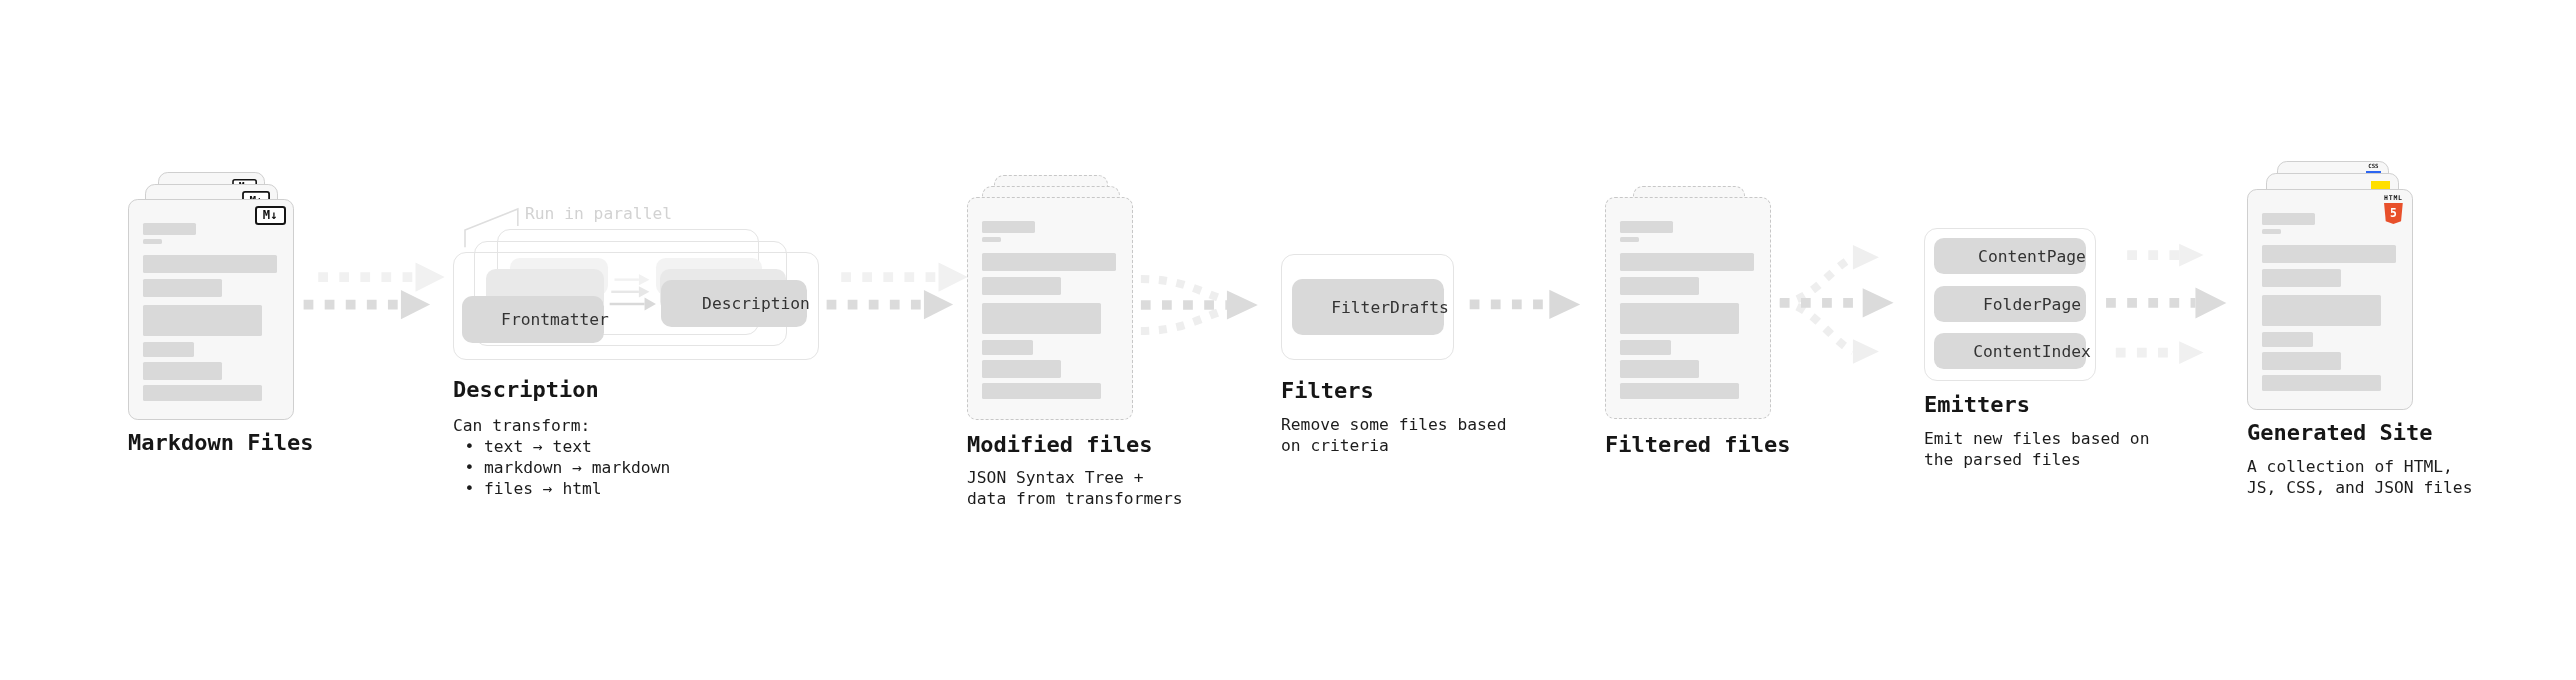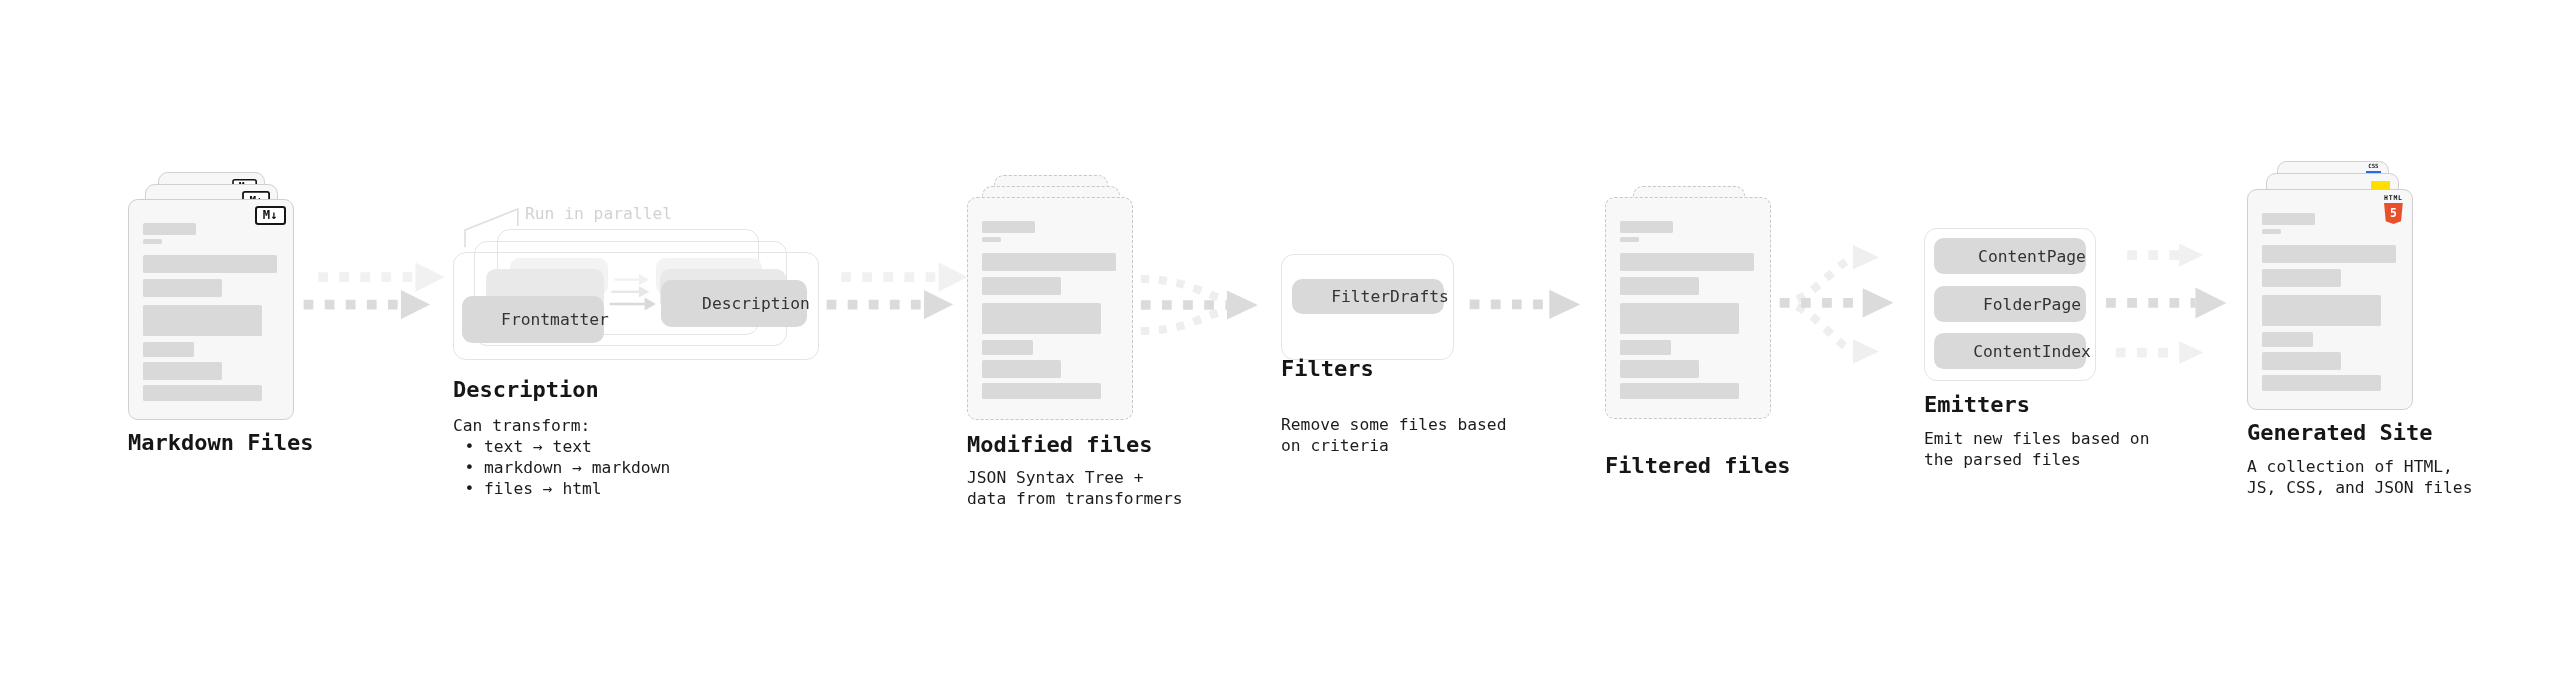--- a/index.html
+++ b/index.html
@@ -145,22 +145,22 @@
 
   <svg style="left:1136px;top:248px;" width="134" height="114" viewBox="0 0 165 140">
     <path d="M6,38 C55,38 75,52 110,64" fill="none" stroke="#eeeeee" stroke-width="10" stroke-dasharray="10 12"></path>
     <path d="M6,102 C55,102 75,88 110,76" fill="none" stroke="#eeeeee" stroke-width="10" stroke-dasharray="10 12"></path>
     <line x1="6" y1="70" x2="112" y2="70" stroke="#dbdbdb" stroke-width="12" stroke-dasharray="12 14"></line>
     <polygon points="112,52 150,70 112,88" fill="#dbdbdb"></polygon>
   </svg>
 
   <div class="abs">
     <div class="obox filled" style="left:1281px;top:254px;width:173px;height:106px;"></div>
-    <div class="pill" style="left:1292px;top:279px;width:152px;height:35px;">FilterDrafts</div>
-    <div class="h" style="left:1281px;top:356px;">Filters</div>
+    <div class="pill" style="left:1292px;top:279px;width:152px;height:56px;">FilterDrafts</div>
+    <div class="h" style="left:1281px;top:378px;">Filters</div>
     <div class="desc" style="left:1281px;top:414px;">
       <div>Remove some files based</div>
       <div>on criteria</div>
     </div>
   </div>
 
   <svg style="left:1468px;top:289px;" width="122" height="32.5" viewBox="0 0 150 40">
     <line x1="2" y1="19" x2="100" y2="19" stroke="#d9d9d9" stroke-width="12" stroke-dasharray="12 14"></line>
     <polygon points="100,1 138,19 100,37" fill="#d9d9d9"></polygon>
   </svg>
@@ -172,21 +172,21 @@
           <div class="bar"></div>
           <div class="bar"></div>
           <div class="bar"></div>
           <div class="bar"></div>
           <div class="bar"></div>
           <div class="bar"></div>
           <div class="bar"></div>
           <div class="bar"></div>
         </div>
     </div>
-    <div class="h" style="left:1605px;top:453px;">Filtered files</div>
+    <div class="h" style="left:1605px;top:432px;">Filtered files</div>
   </div>
 
   <svg style="left:1778px;top:241px;" width="132" height="130" viewBox="0 0 162 160">
     <path d="M2,76 C40,76 62,36 92,20" fill="none" stroke="#eeeeee" stroke-width="10" stroke-dasharray="10 12"></path>
     <polygon points="92,5 124,20 92,35" fill="#efefef"></polygon>
     <path d="M2,76 C40,76 62,120 92,136" fill="none" stroke="#eeeeee" stroke-width="10" stroke-dasharray="10 12"></path>
     <polygon points="92,121 124,136 92,151" fill="#efefef"></polygon>
     <line x1="2" y1="76" x2="104" y2="76" stroke="#dbdbdb" stroke-width="12" stroke-dasharray="12 14"></line>
     <polygon points="104,58 142,76 104,94" fill="#dbdbdb"></polygon>
   </svg>

